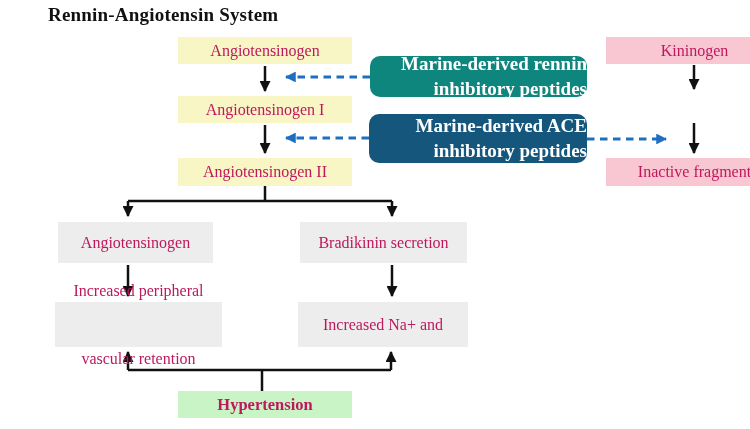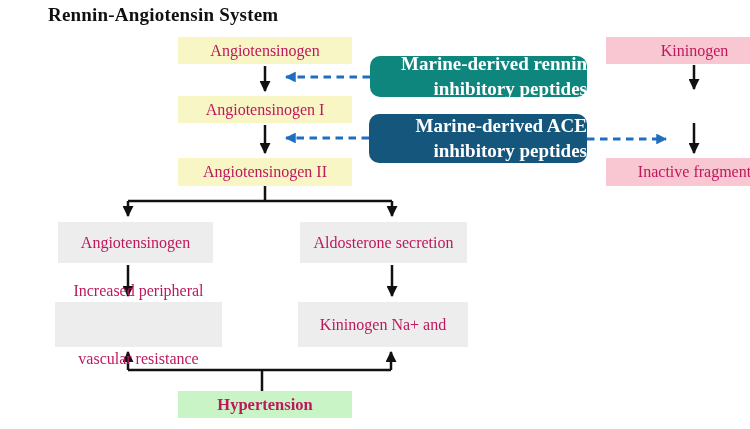--- a/index.html
+++ b/index.html
@@ -108,25 +108,25 @@
   </div>
   <div class="box pill navy" id="b-ace">
     <span>Marine-derived ACE</span>
     <span>inhibitory peptides</span>
   </div>
 
   <div class="box pink" id="b-kin">Kininogen</div>
   <div class="box pink" id="b-inact">Inactive fragment</div>
 
   <div class="box gray" id="b-vaso">Angiotensinogen</div>
-  <div class="box gray" id="b-aldo">Aldosterone secretion</div>
+  <div class="box gray" id="b-aldo">Bradikinin secretion</div>
 
   <div class="box gray" id="b-periph">
     <span>Increased peripheral</span>
-    <span>vascular resistance</span>
+    <span>vascular retention</span>
   </div>
   <div class="box gray" id="b-na">
-    <span>Kininogen Na+ and</span>
+    <span>Increased Na+ and</span>
   </div>
 
   <div class="box green bold" id="b-hyper">Hypertension</div>
 
 </div>
 
 </body></html>

